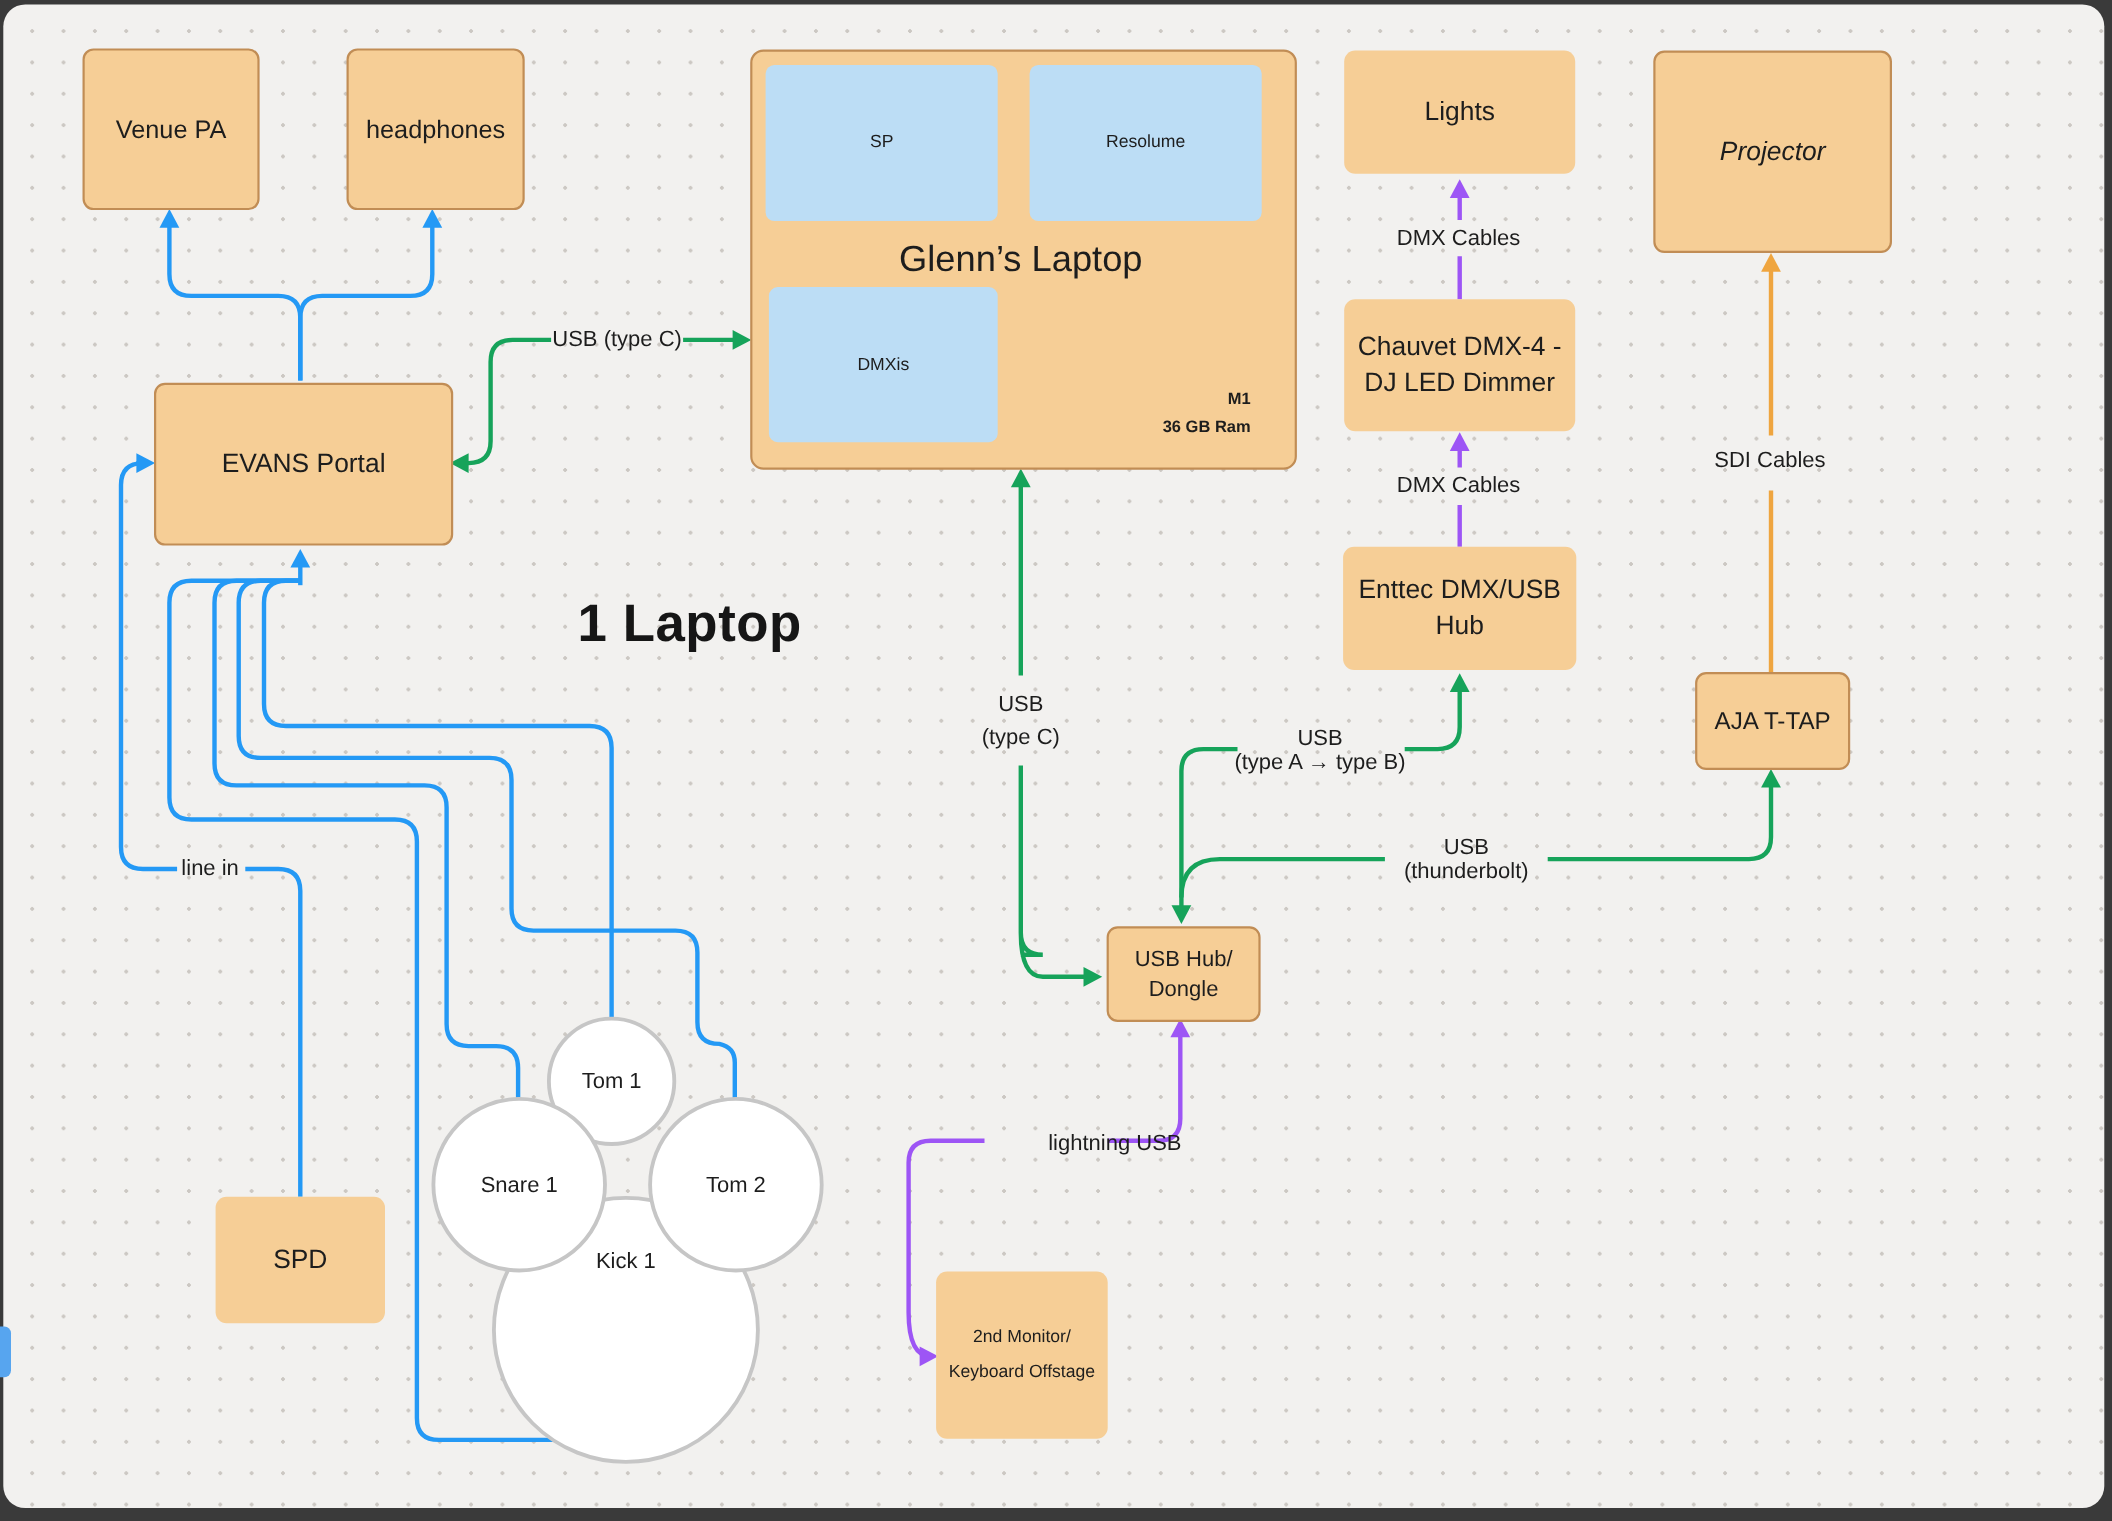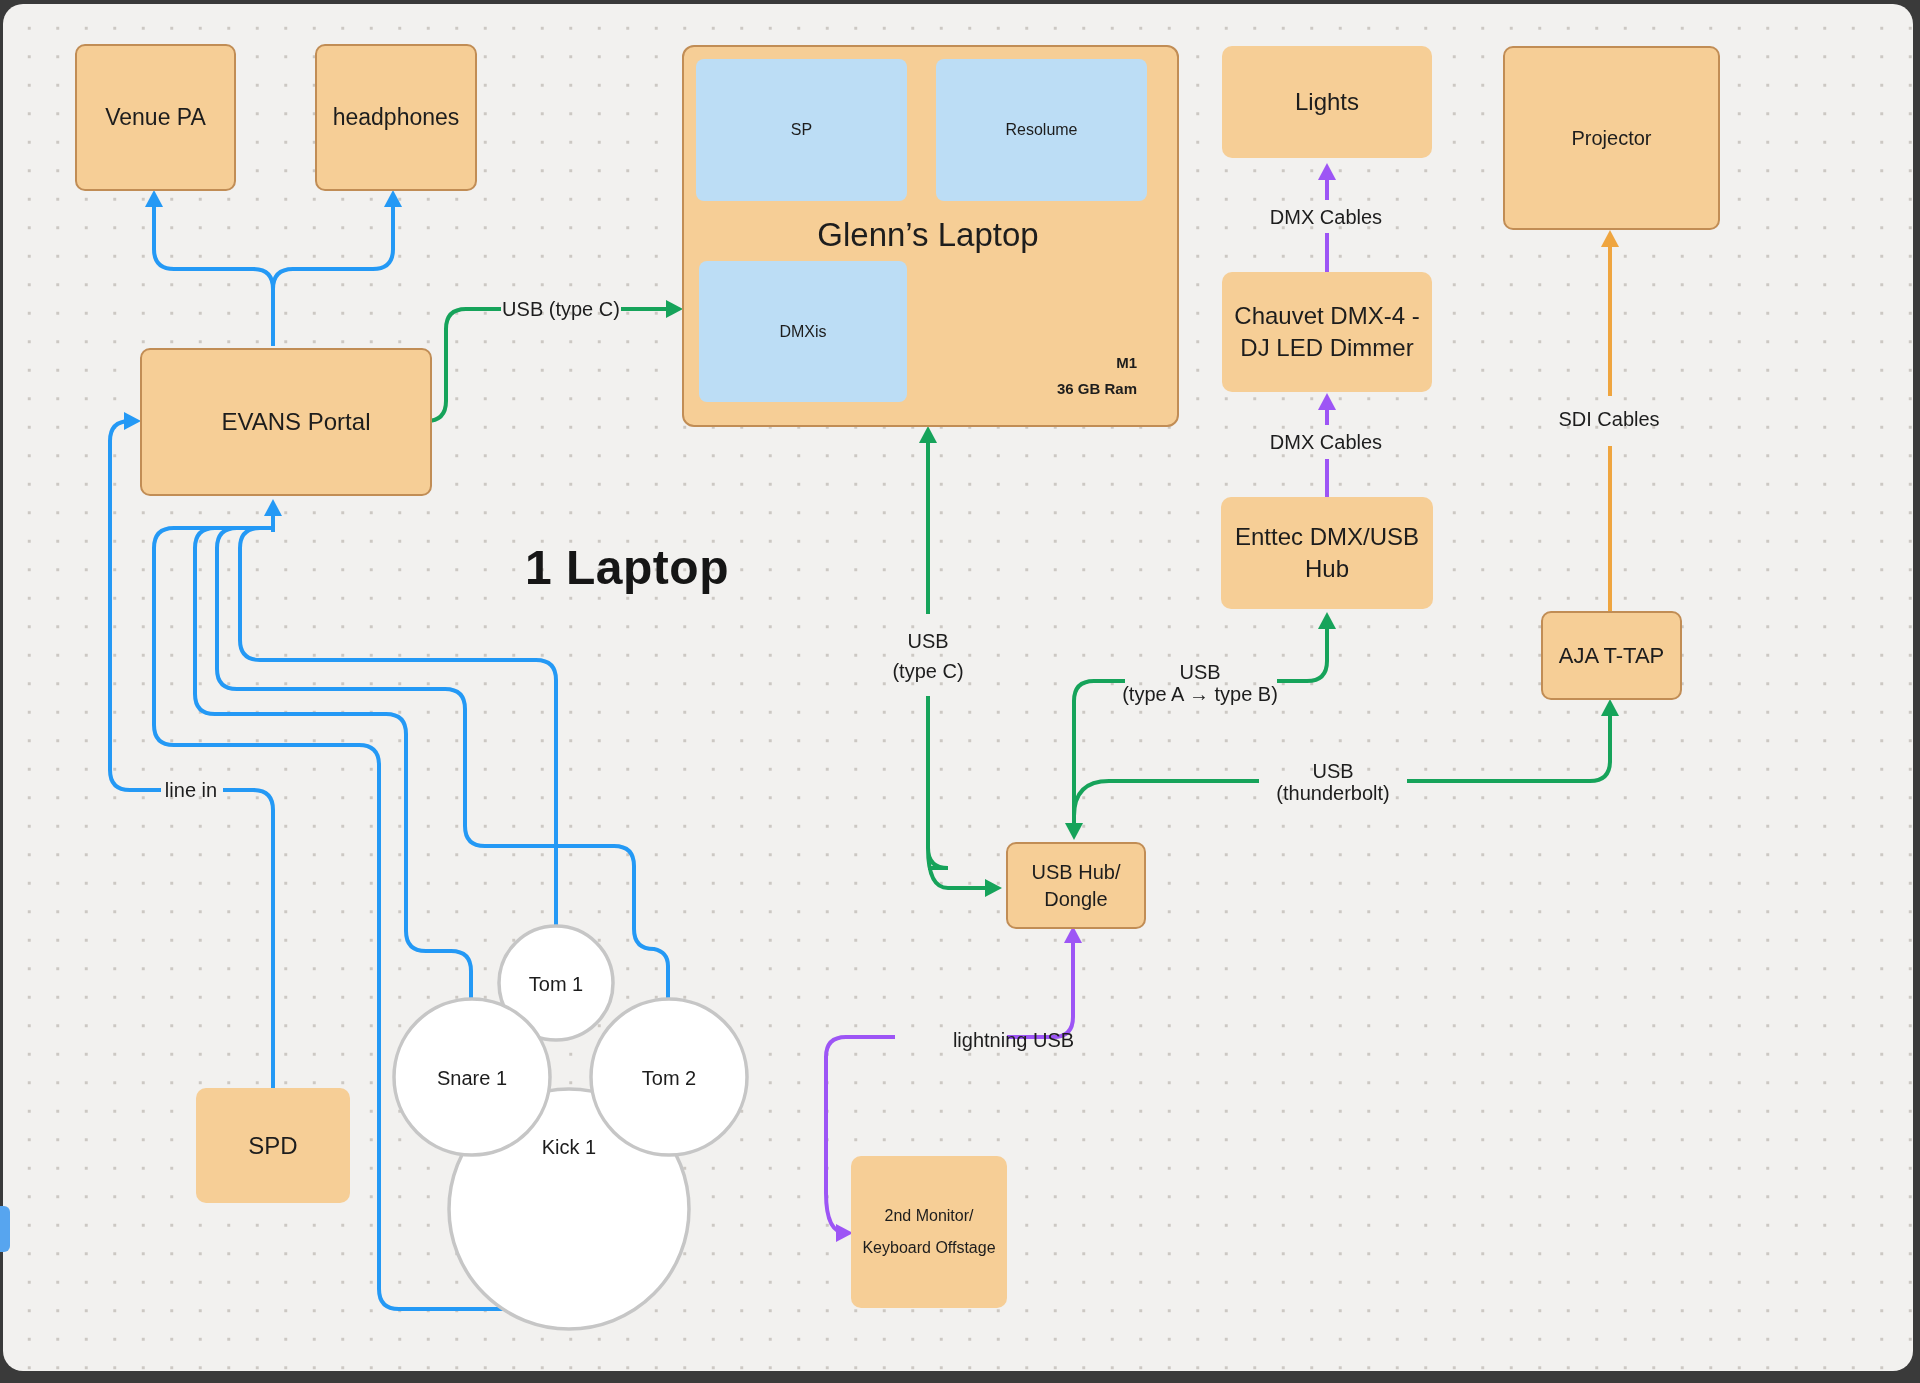--- a/index.html
+++ b/index.html
@@ -98,28 +98,28 @@
     </div>
   <div class="node applet" style="left:696px;top:257px;width:208px;height:141px;font-size:16px;">
     <span>DMXis</span>
     </div>
   <div class="lbl" style="left:925px;top:231px;font-size:33px;">Glenn’s Laptop</div>
   <div class="specs" style="right:776px;top:346px;">
     <div>M1</div>
     <div>36 GB Ram</div>
   </div>
 
-  <div class="node bordered" style="left:137px;top:344px;width:268px;height:144px;font-size:24px;padding-left:20px;">
+  <div class="node bordered" style="left:137px;top:344px;width:268px;height:144px;font-size:24px;">
     <span>EVANS Portal</span>
     </div>
 
   <div class="node" style="left:1219px;top:42px;width:210px;height:112px;font-size:24px;">
     <span>Lights</span>
     </div>
-  <div class="node bordered" style="left:1500px;top:42px;width:213px;height:180px;font-size:20px;">
+  <div class="node bordered" style="left:1500px;top:42px;width:213px;height:180px;font-size:24px;font-style:italic;">
     <span>Projector</span>
     </div>
   <div class="node" style="left:1219px;top:268px;width:210px;height:120px;font-size:24px;">
     <span>Chauvet DMX-4 -</span>
     <span>DJ LED Dimmer</span>
     </div>
   <div class="node" style="left:1218px;top:493px;width:212px;height:112px;font-size:24px;text-align:center;">
     <span>Enttec DMX/USB</span>
     <span>Hub</span>
     </div>

